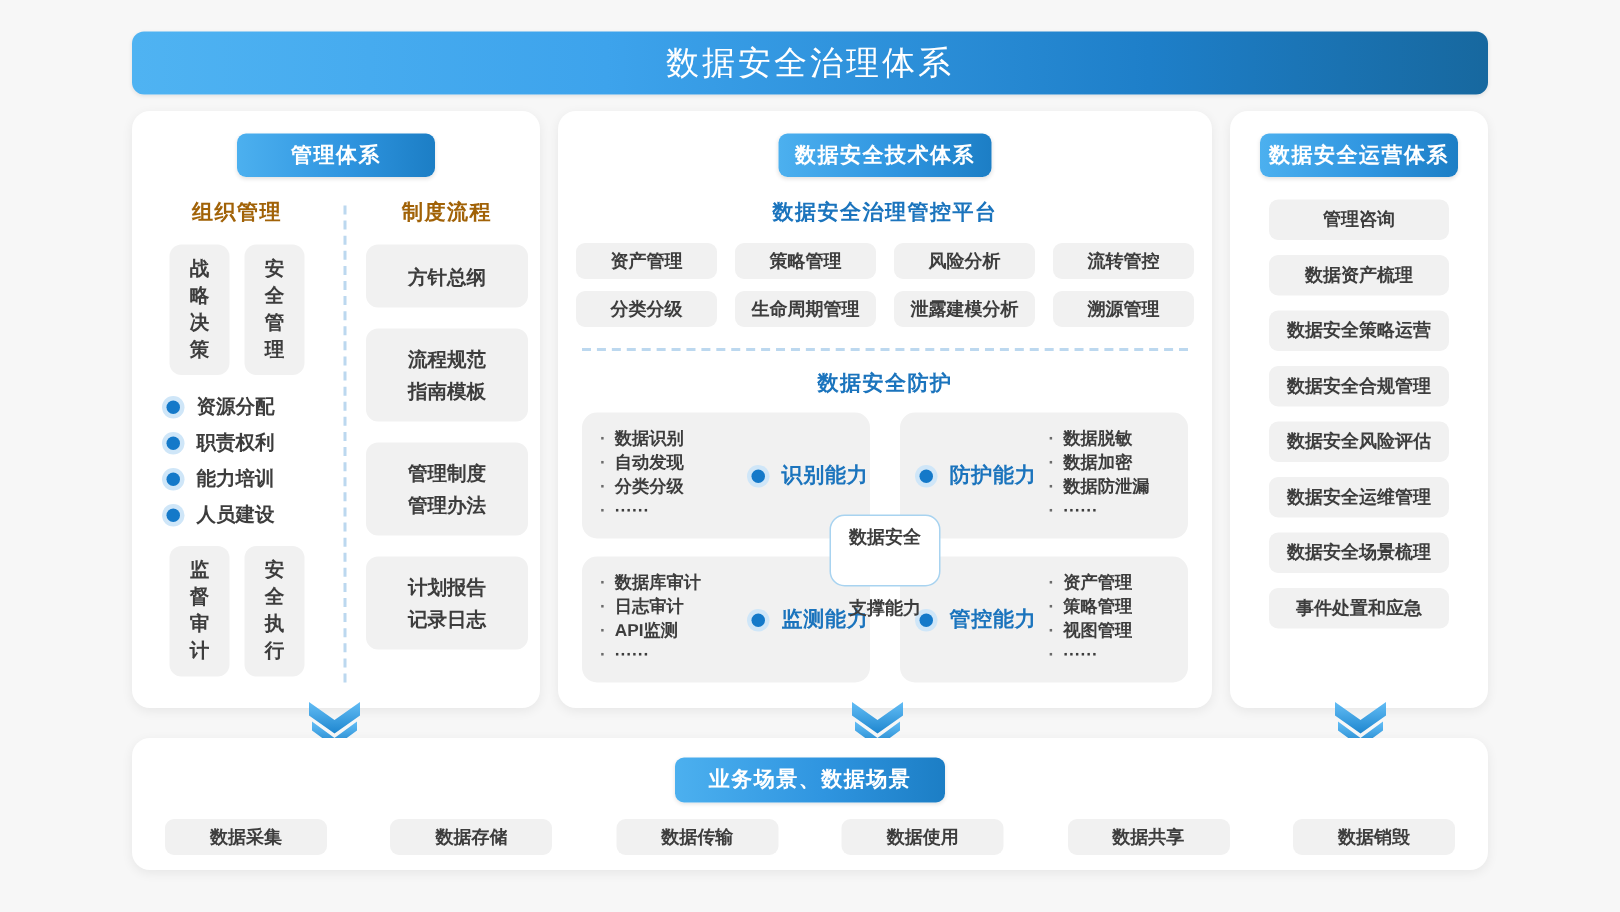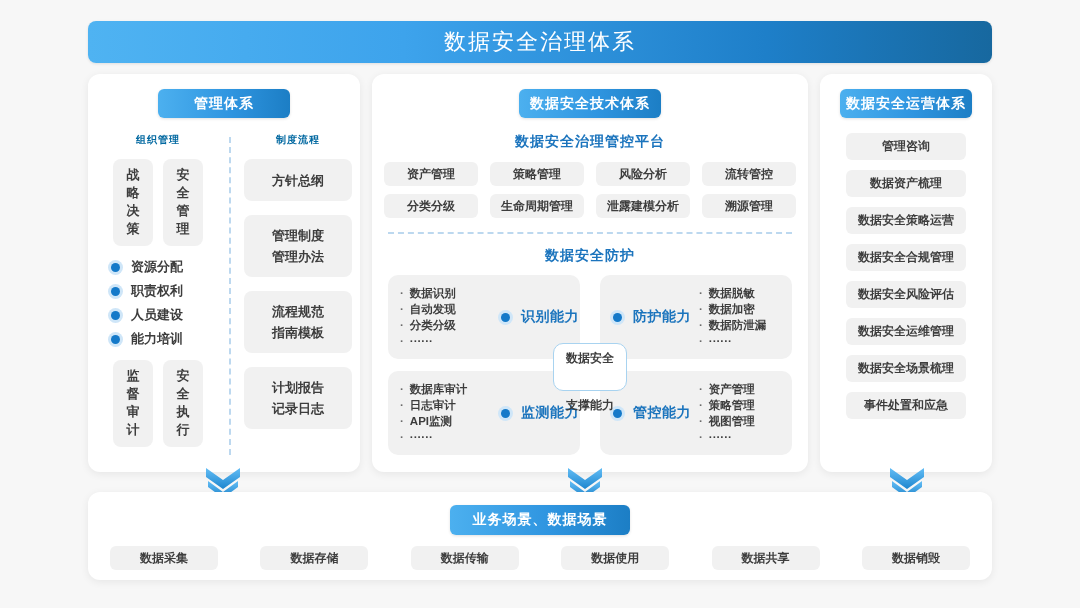--- a/index.html
+++ b/index.html
@@ -50,21 +50,21 @@
   .left-cols { position: relative; display: flex; margin-top: 14px; height: 330px; }
   .left-col { position: relative; }
   .col-org { width: 132px; margin-left: 4px; }
   .col-proc { width: 124px; margin-left: 12px; }
   .vdivider {
     position: absolute; left: 141px; top: 4px;
     width: 0; height: 318px;
     border-left: 2px dashed #bcd8ef;
   }
   .col-title {
-    text-align: center; color: #0369a1; font-size: 10px;
+    text-align: center; color: #a16207; font-size: 14px;
     font-weight: bold; letter-spacing: 1px; margin-bottom: 12px;
   }
   .vbox-row { display: flex; justify-content: center; gap: 10px; }
   .vbox {
     width: 40px; padding: 7px 0 8px;
     background: #f1f1f1; border-radius: 8px;
     display: flex; flex-direction: column; align-items: center;
   }
   .vbox i {
     font-style: normal; display: block;
@@ -225,25 +225,25 @@
             <div class="bullet-item">
               <span class="dot"></span>
               <span>资源分配</span>
             </div>
             <div class="bullet-item">
               <span class="dot"></span>
               <span>职责权利</span>
             </div>
             <div class="bullet-item">
               <span class="dot"></span>
-              <span>人员建设</span>
+              <span>能力培训</span>
             </div>
             <div class="bullet-item">
               <span class="dot"></span>
-              <span>能力培训</span>
+              <span>人员建设</span>
             </div>
           </div>
 
           <div class="vbox-row">
             <div class="vbox">
               <i>监</i>
                 <i>督</i>
                 <i>审</i>
                 <i>计</i>
             </div>
@@ -256,26 +256,26 @@
           </div>
         </div>
 
         <div class="left-col col-proc">
           <div class="col-title">制度流程</div>
 
           <div class="pbox one-line">
             <b>方针总纲</b>
           </div>
           <div class="pbox two-line">
+            <b>流程规范</b>
+            <b>指南模板</b>
+          </div>
+          <div class="pbox two-line">
             <b>管理制度</b>
             <b>管理办法</b>
-          </div>
-          <div class="pbox two-line">
-            <b>流程规范</b>
-            <b>指南模板</b>
           </div>
           <div class="pbox two-line">
             <b>计划报告</b>
             <b>记录日志</b>
           </div>
         </div>
       </div>
     </div>
 
     <div class="panel panel-center">

